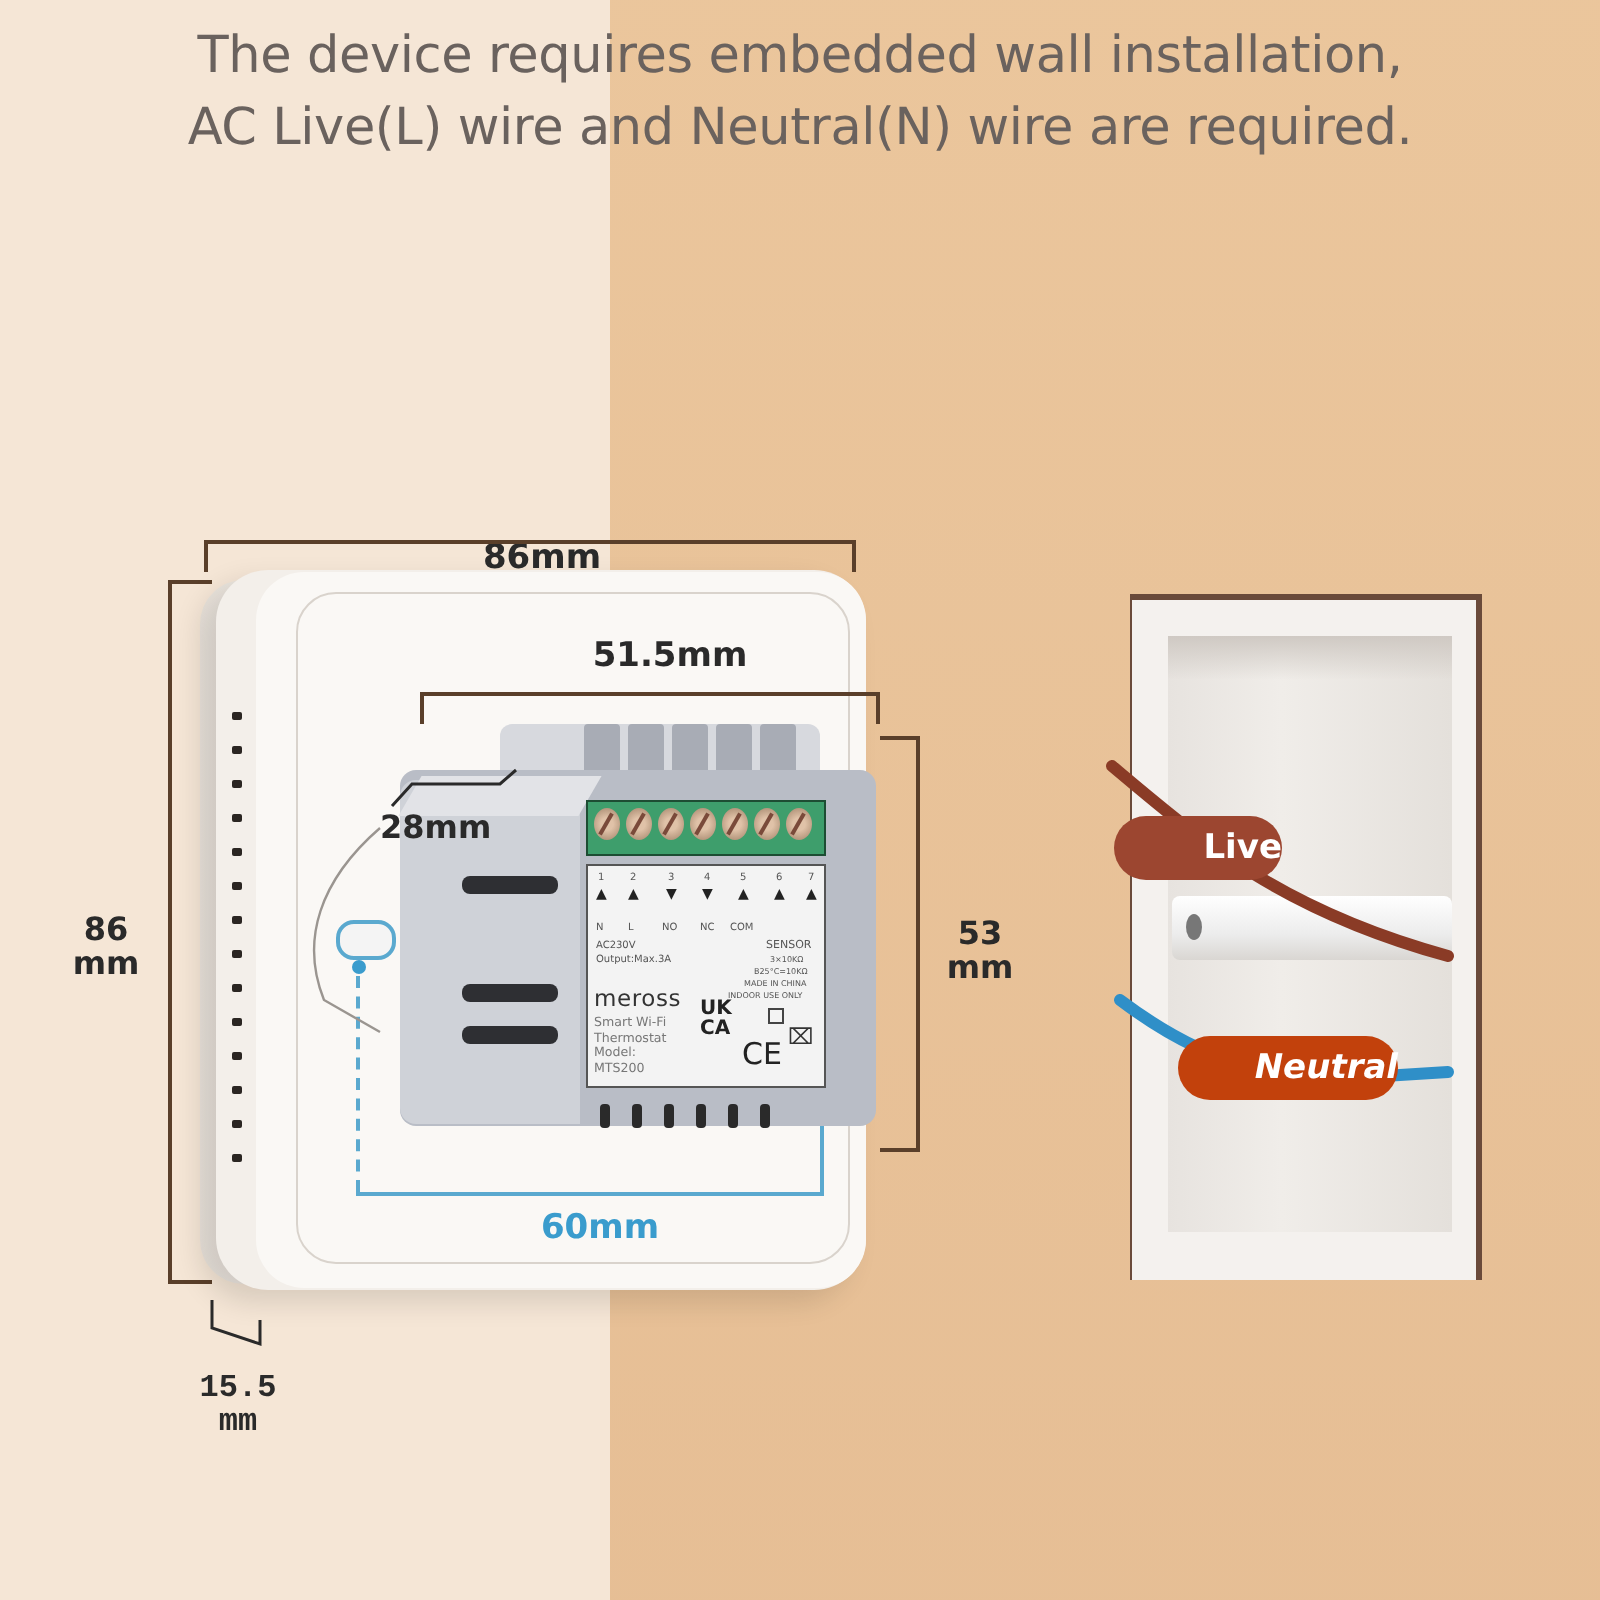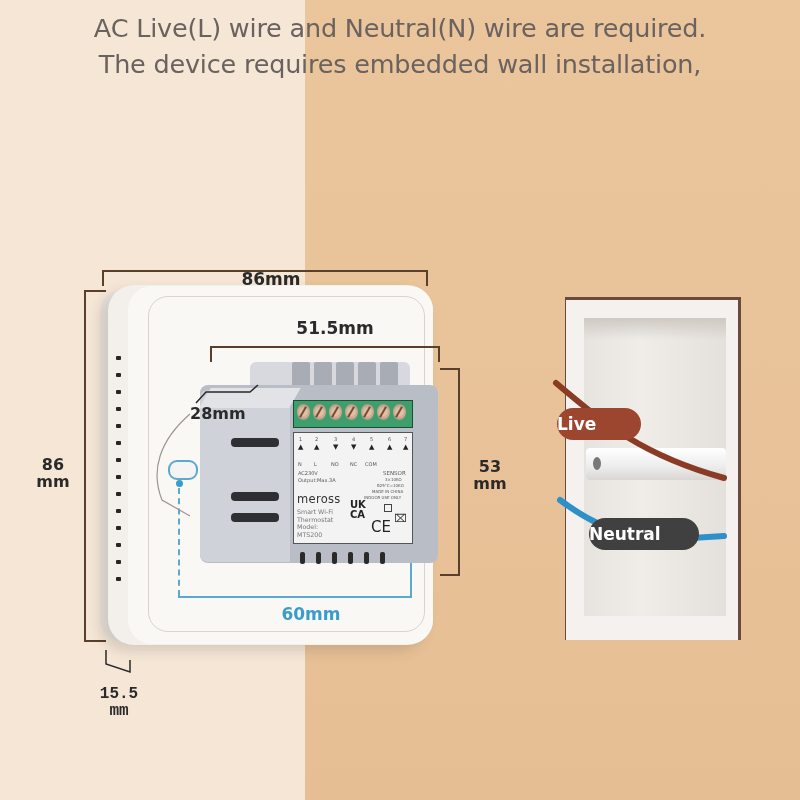--- a/index.html
+++ b/index.html
@@ -48,33 +48,33 @@
 
   
   .box-shadow { position:absolute; left:565px; top:297px; width:176px; height:343px; background:#6a4a3a; }
   .box-frame { position:absolute; left:566px; top:300px; width:172px; height:340px; background:#f4f1ee; }
   .box-cavity { position:absolute; left:584px; top:318px; width:142px; height:298px; background:linear-gradient(90deg,#e7e3df,#f0ede9 40%,#e4e0db); }
   .box-cavity-shade { position:absolute; left:584px; top:318px; width:142px; height:22px; background:linear-gradient(180deg,#cfc9c3,transparent); }
   .conduit { position:absolute; left:586px; top:448px; width:140px; height:32px; background:linear-gradient(180deg,#ffffff,#ececec 60%,#d9d6d2); border-radius:4px; }
   .conduit-hole { position:absolute; left:593px; top:457px; width:8px; height:13px; background:#777; border-radius:50%; }
 
   .wires { position:absolute; left:0; top:0; width:800px; height:800px; }
-  .pill { position:absolute; color:#fff; font-weight:bold; font-family:"DejaVu Sans", sans-serif; text-align:left; border-radius:16px; }
+  .pill { position:absolute; color:#fff; font-weight:bold; font-family:"DejaVu Sans", sans-serif; text-align:right; border-radius:16px; }
   .pill-live { left:557px; top:408px; width:84px; height:32px; line-height:32px; font-size:17px; background:#9c4630; }
-  .pill-neutral { left:589px; top:518px; width:110px; height:32px; line-height:32px; font-size:17px; background:#404040; }
+  .pill-neutral { left:589px; top:518px; width:110px; height:32px; line-height:32px; font-size:17px; background:#c2410c;font-style:italic; }
 </style>
 </head>
 <body>
 
 <div class="bg-left"></div>
 <div class="bg-right"></div>
 
 <div class="headline">
+  <div>The device requires embedded wall installation,</div>
   <div>AC Live(L) wire and Neutral(N) wire are required.</div>
-  <div>The device requires embedded wall installation,</div>
 </div>
 
 <div class="dim" style="left:226px;top:243px;width:90px;font-size:17px;margin-top:28px;">86mm</div>
 <div class="bracket" style="left:102px;top:270px;width:322px;height:14px;border-top-width:2px;border-left-width:2px;border-right-width:2px;"></div>
 
 <div class="bracket" style="left:84px;top:290px;width:20px;height:348px;border-left-width:2px;border-top-width:2px;border-bottom-width:2px;"></div>
 <div class="dim" style="left:28px;top:456px;width:50px;font-size:16px;">
   <div>86</div>
   <div>mm</div>
 </div>
@@ -99,21 +99,21 @@
   <div class="vent" style="top:543px"></div>
   <div class="vent" style="top:560px"></div>
   <div class="vent" style="top:577px"></div>
 </div>
 
 <div class="slot"></div>
 <div class="slot-dot"></div>
 <div class="dash-v"></div>
 <div class="line-60"></div>
 <div class="line-60r"></div>
-<div class="dim" style="left:261px;top:606px;width:100px;font-size:17px;color:#3a9ccd;">60mm</div>
+<div class="dim" style="left:250px;top:606px;width:100px;font-size:17px;color:#3a9ccd;">60mm</div>
 
 <div class="module-top"></div>
 <div class="fin" style="left:292px"></div>
 <div class="fin" style="left:314px"></div>
 <div class="fin" style="left:336px"></div>
 <div class="fin" style="left:358px"></div>
 <div class="fin" style="left:380px"></div>
 <div class="module"></div>
 <div class="module-side"></div>
 <div class="module-bevel"></div>

